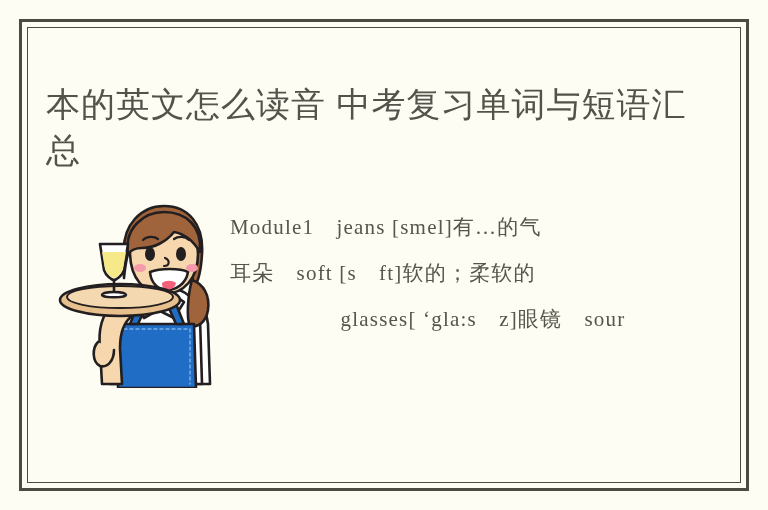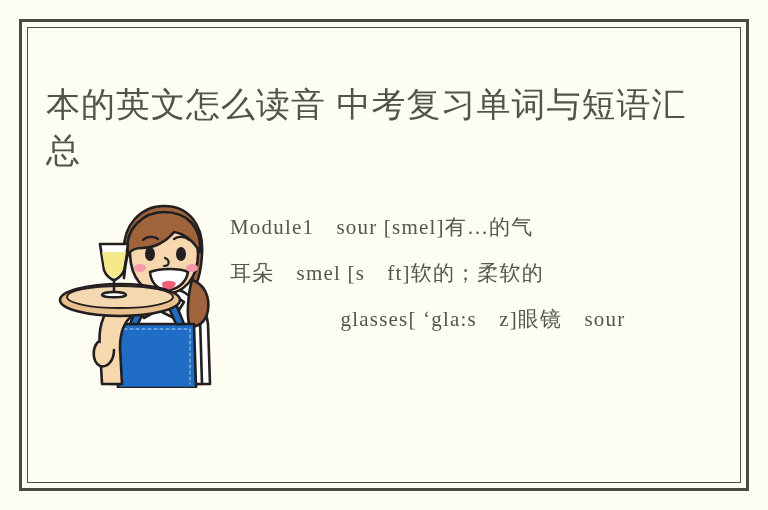--- a/index.html
+++ b/index.html
@@ -162,19 +162,19 @@
 
           <path d="M42 46 L70 46 L66 72 C64 78 58 82 56 82 C54 82 48 78 46 72 Z" fill="#ffffff"></path>
           <path d="M44 54 L68 54 L65 71 C63 77 58 80 56 80 C54 80 49 77 47 71 Z" fill="#f5e98a" stroke="none"></path>
           <path d="M56 82 L56 96" fill="none" stroke-width="2.6"></path>
           <path d="M44 97 C44 93 68 93 68 97 C68 100 44 100 44 97 Z" fill="#ffffff"></path>
         </g>
       </svg>
     </div>
 
     <div class="vocab">
-      <div class="line">Module1　sour [smel]有…的气</div>
-      <div class="line">耳朵　smel [s　ft]软的；柔软的</div>
+      <div class="line">Module1　jeans [smel]有…的气</div>
+      <div class="line">耳朵　soft [s　ft]软的；柔软的</div>
       <div class="line indent-1">glasses[ ‘gla:s　z]眼镜　sour</div>
     </div>
 
   </div>
 </div>
 
 </body></html>

